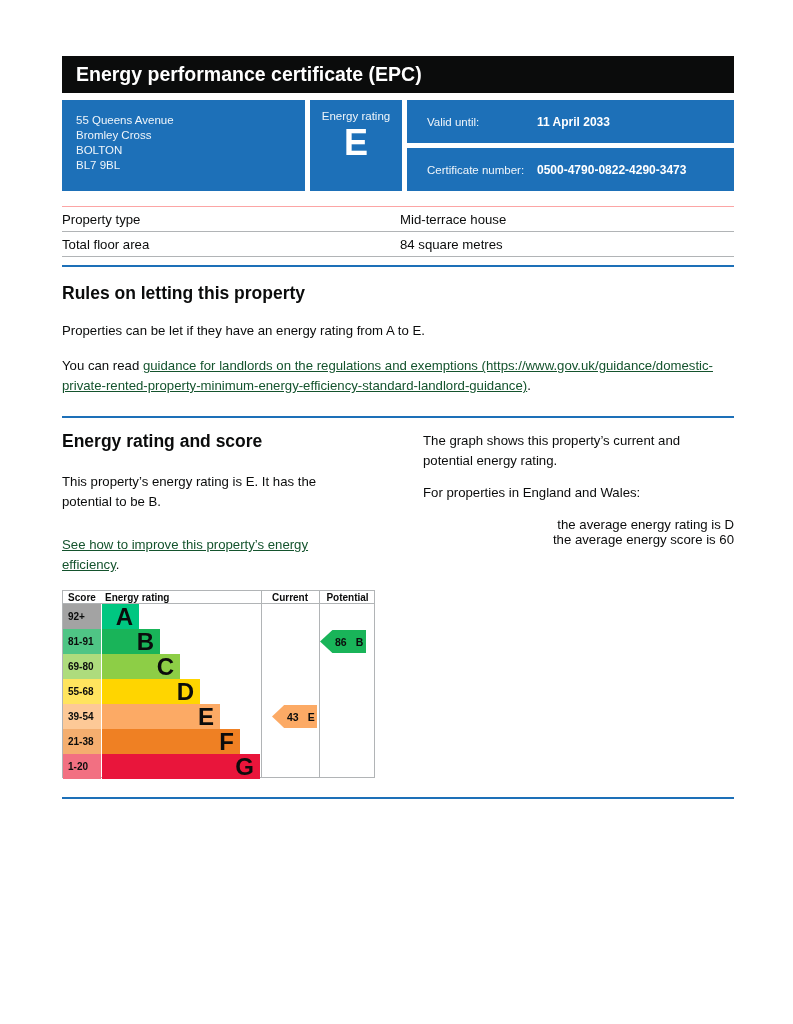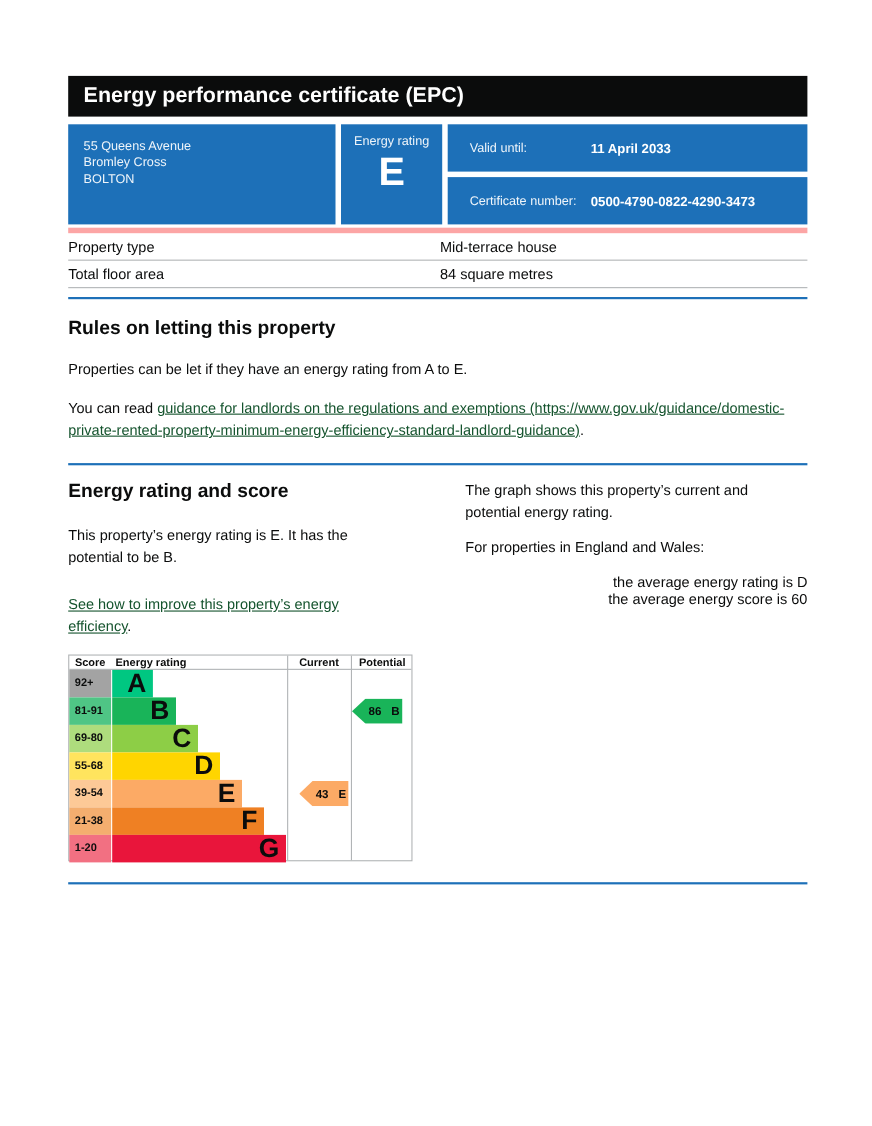--- a/index.html
+++ b/index.html
@@ -1,35 +1,35 @@
 <!DOCTYPE html>
 <html><head>
 <meta charset="utf-8">
 <style>
   * { margin:0; padding:0; box-sizing:border-box; }
   html,body { background:#ffffff; }
   body { font-family:"Liberation Sans","DejaVu Sans",sans-serif; color:#0b0c0c; }
   .page { position:relative; width:793px; height:1024px; background:#fff; overflow:hidden; }
-  .content { position:absolute; left:62px; top:69px; width:672px; }
+  .content { position:absolute; left:62px; top:56px; width:672px; }
 
   .title-bar { background:#0b0c0c; color:#fff; height:37px; display:flex; align-items:center;
                padding-left:14px; font-size:19.5px; font-weight:bold; }
 
   .blue-row { display:grid; grid-template-columns:243px 92px 1fr; gap:5px; margin-top:7px; height:91px; }
   .blue-box { background:#1d70b8; color:#fff; }
   .addr-box { padding:13px 10px 0 14px; font-size:11.5px; line-height:15px; color:rgba(255,255,255,0.93); }
   .rating-box { text-align:center; }
   .rating-box .lbl { margin-top:10px; font-size:11.5px; color:rgba(255,255,255,0.93); }
   .rating-box .big { font-size:36px; font-weight:bold; line-height:40px; margin-top:1px; }
   .meta-stack { display:flex; flex-direction:column; gap:5px; }
   .meta-box { flex:1; display:flex; align-items:center; }
   .meta-box .mlabel { width:110px; margin-left:20px; font-size:11.5px; color:rgba(255,255,255,0.93); }
   .meta-box .mvalue { font-size:12px; font-weight:bold; }
 
-  .prop-table { margin-top:3px; border-top:5px solid #fca5a5; }
+  .prop-table { margin-top:15px; border-top:1px solid #fca5a5; }
   .prop-row { display:flex; height:25px; align-items:center; border-bottom:1px solid #b1b4b6; font-size:13.2px; }
   .prop-row .plabel { width:338px; }
 
   .blue-divider { height:2px; background:#1d70b8; }
   .div1 { margin-top:8px; }
   .div2 { margin-top:20px; }
   .div3 { margin-top:19px; }
 
   h2.section { font-size:17.5px; font-weight:bold; }
   .rules-h { margin-top:16px; }
@@ -81,20 +81,21 @@
 <div class="page">
   <div class="content">
 
     <div class="title-bar">Energy performance certificate (EPC)</div>
 
     <div class="blue-row">
       <div class="blue-box addr-box">
         <div>55 Queens Avenue</div>
         <div>Bromley Cross</div>
         <div>BOLTON</div>
+        <div>BL7 9BL</div>
       </div>
       <div class="blue-box rating-box">
         <div class="lbl">Energy rating</div>
         <div class="big">E</div>
       </div>
       <div class="meta-stack">
         <div class="blue-box meta-box">
           <span class="mlabel">Valid until:</span>
           <span class="mvalue">11 April 2033</span>
         </div>

